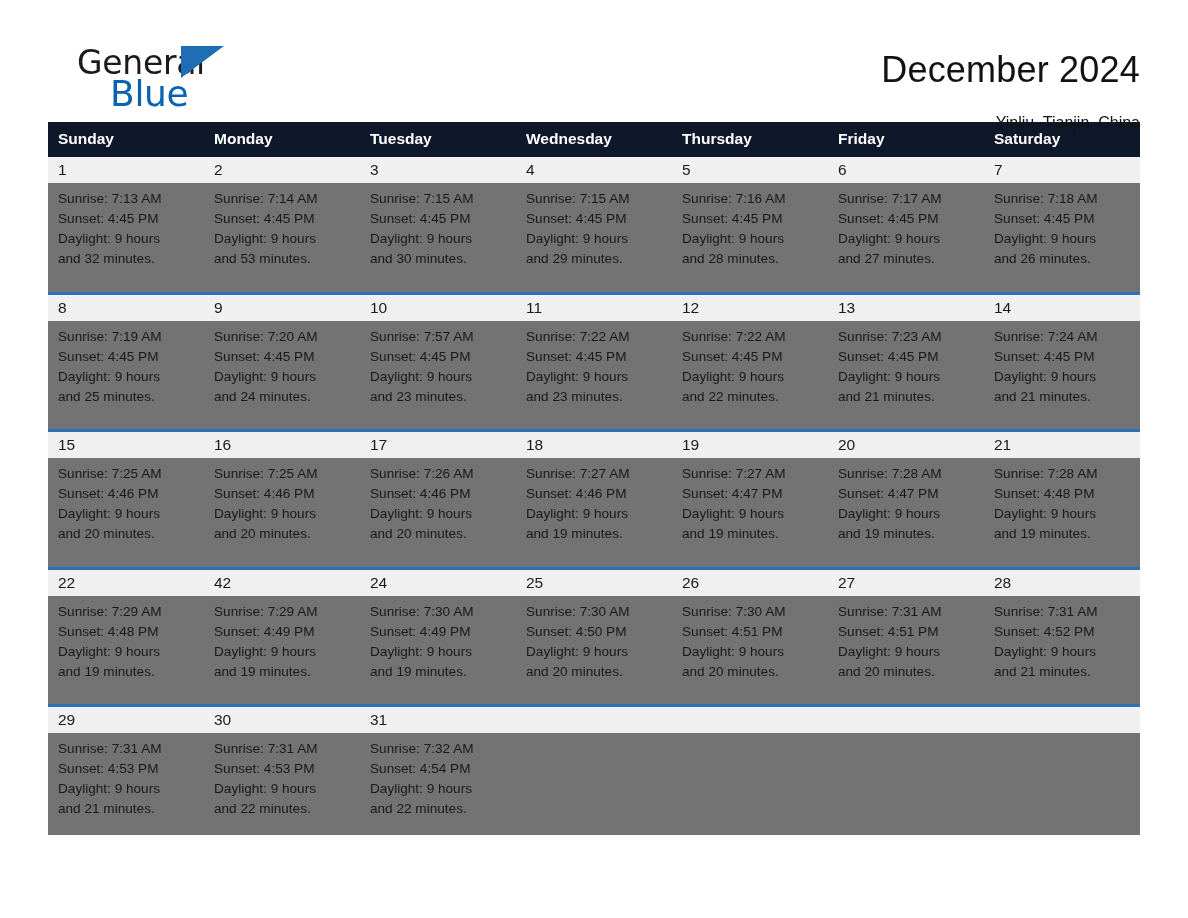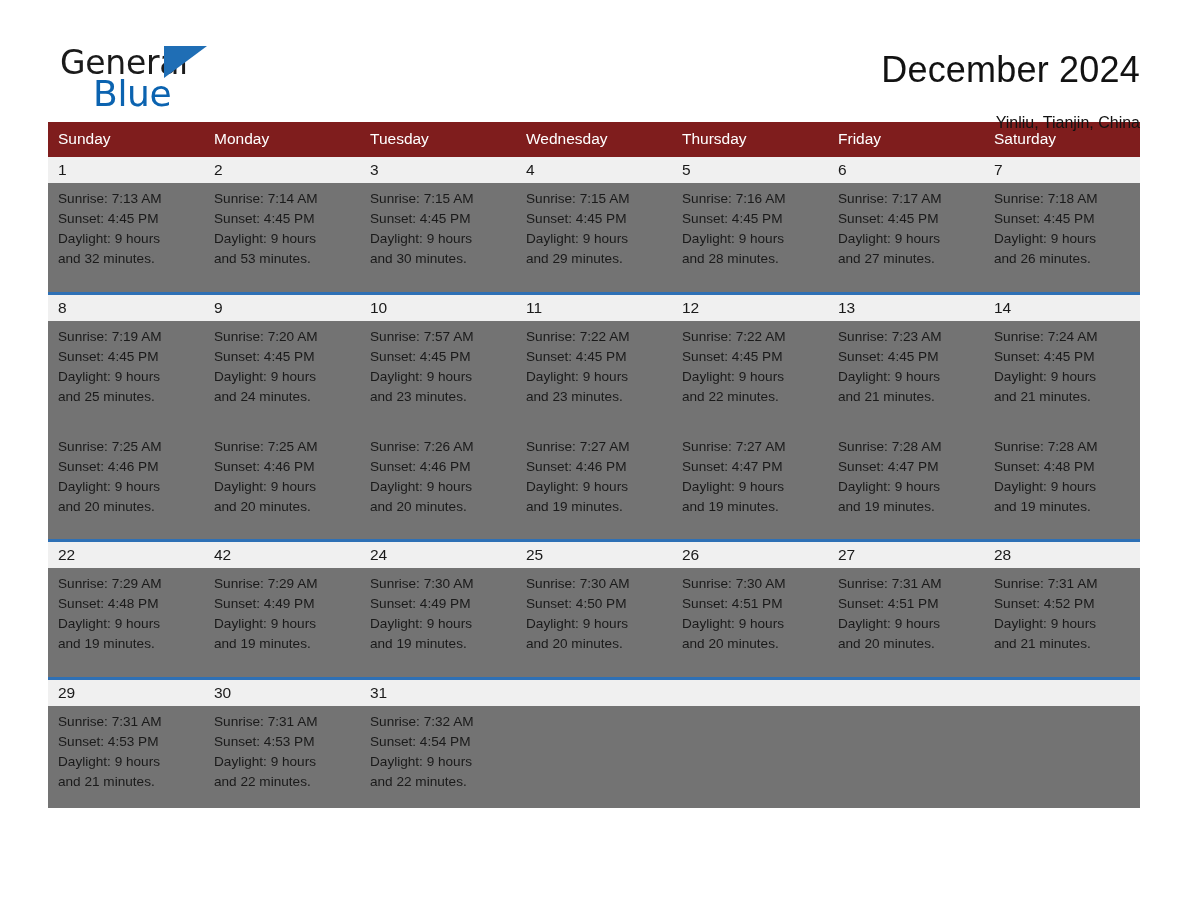--- a/index.html
+++ b/index.html
@@ -28,21 +28,21 @@
     align-items: flex-start;
     justify-content: space-between;
     padding-top: 44px;
     height: 110px;
   }
   .logo {
     position: relative;
     width: 150px;
     height: 72px;
     flex: 0 0 auto;
-    margin-left: 12px;
+    margin-left: 29px;
   }
   .logo-general {
     position: absolute;
     left: 0;
     top: 0;
     font-size: 33px;
     line-height: 38px;
     letter-spacing: -0.3px;
     color: #1b1b1b;
     font-weight: 400;
@@ -94,24 +94,24 @@
   
   .calendar {
     width: 1092px;
     margin-top: 12px;
     border-collapse: collapse;
     table-layout: fixed;
   }
   .calendar col { width: 156px; }
 
   .weekday-row th {
-    background: #7f1d1d;
+    background: #0f172a;
     color: #ffffff;
     font-size: 15.5px;
-    font-weight: 400;
+    font-weight: 700;
     text-align: left;
     padding: 8px 0 9px 10px;
     height: 34px;
     vertical-align: middle;
     font-family: "Liberation Sans", sans-serif;
   }
 
   .daynum-row td {
     background: #f0f0f0;
     border-top: 3px solid #2E70B5;
@@ -284,20 +284,29 @@
           <div class="line">and 21 minutes.</div>
         </td>
         <td>
           <div class="line">Sunrise: 7:24 AM</div>
           <div class="line">Sunset: 4:45 PM</div>
           <div class="line">Daylight: 9 hours</div>
           <div class="line">and 21 minutes.</div>
         </td>
       </tr>
 
+      <tr class="daynum-row">
+        <td>15</td>
+        <td>16</td>
+        <td>17</td>
+        <td>18</td>
+        <td>19</td>
+        <td>20</td>
+        <td>21</td>
+      </tr>
       <tr class="detail-row">
         <td>
           <div class="line">Sunrise: 7:25 AM</div>
           <div class="line">Sunset: 4:46 PM</div>
           <div class="line">Daylight: 9 hours</div>
           <div class="line">and 20 minutes.</div>
         </td>
         <td>
           <div class="line">Sunrise: 7:25 AM</div>
           <div class="line">Sunset: 4:46 PM</div>

